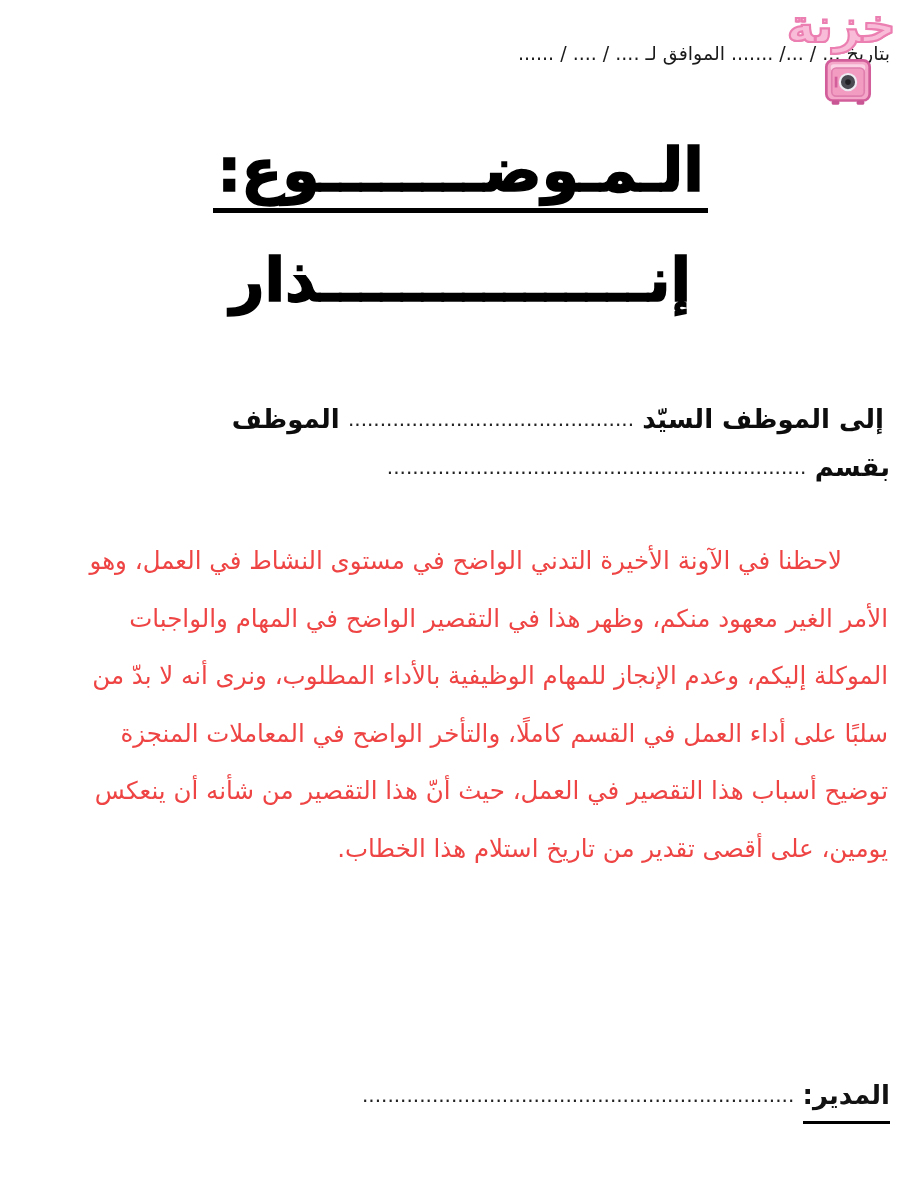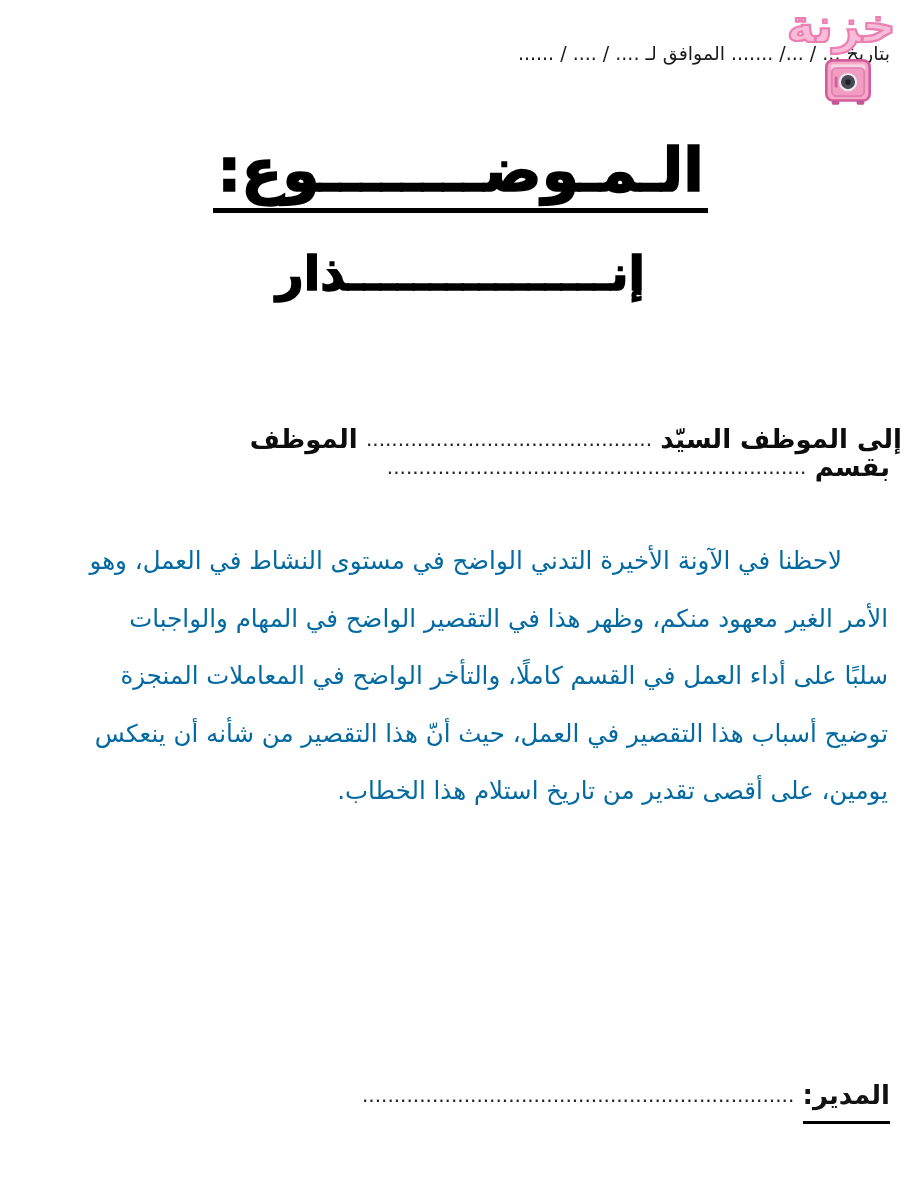--- a/index.html
+++ b/index.html
@@ -30,36 +30,36 @@
   
   .title1,.title2{
     position:absolute;left:17px;right:0;text-align:center;
     font-weight:bold;color:#000;line-height:1.15;white-space:nowrap;
   }
   .title1{top:136px;font-size:60px;}
   .title1 .u{
     display:inline-block;border-bottom:5px solid #000;padding:0 4px 3px 4px;
     -webkit-text-stroke:1.6px #000;
   }
-  .title2{top:246px;font-size:48px;}
+  .title2{top:246px;font-size:60px;}
   .title2 .w{display:inline-block;-webkit-text-stroke:1.6px #000;}
   
   .lwrap{text-align:right;white-space:nowrap;overflow:visible;}
   .fit{display:inline-block;white-space:nowrap;}
   
-  .addr-line{position:absolute;top:404px;right:2px;left:150px;font-size:26px;margin-top:20px;}
+  .addr-line{position:absolute;top:404px;right:20px;left:150px;font-size:26px;}
   .dept-line{position:absolute;top:452px;right:14px;left:150px;font-size:26px;}
   .b{font-weight:bold;color:#0d0d0d;}
   .dots{
     font-size:20px;letter-spacing:1.5px;color:#222;
     position:relative;top:-2px;
   }
   
   .body-par{position:absolute;top:546px;right:16px;left:48px;}
-  .bl{height:57.5px;text-align:right;white-space:nowrap;font-size:24.5px;color:#0369a1;}
+  .bl{height:57.5px;text-align:right;white-space:nowrap;font-size:24.5px;color:#ef4444;}
   .bl.indent{padding-right:46px;}
   
   .manager-line{position:absolute;top:1080px;right:14px;left:280px;font-size:26px;}
   .manager-label{font-weight:bold;border-bottom:3px solid #000;padding-bottom:11px;}
 </style>
 </head>
 <body>
 
 <div class="logo">
   <span class="brand">خزنة</span>
@@ -98,20 +98,21 @@
 <div class="dept-line lwrap">
   <span class="fit">
     <span class="b">بقسم</span>
     <span class="dots">..................................................................</span>
   </span>
 </div>
 
 <div class="body-par">
   <div class="bl indent lwrap"><span class="fit">لاحظنا في الآونة الأخيرة التدني الواضح في مستوى النشاط في العمل، وهو</span></div>
   <div class="bl lwrap"><span class="fit">الأمر الغير معهود منكم، وظهر هذا في التقصير الواضح في المهام والواجبات</span></div>
+  <div class="bl lwrap"><span class="fit">الموكلة إليكم، وعدم الإنجاز للمهام الوظيفية بالأداء المطلوب، ونرى أنه لا بدّ من</span></div>
   <div class="bl lwrap"><span class="fit">سلبًا على أداء العمل في القسم كاملًا، والتأخر الواضح في المعاملات المنجزة</span></div>
   <div class="bl lwrap"><span class="fit">توضيح أسباب هذا التقصير في العمل، حيث أنّ هذا التقصير من شأنه أن ينعكس</span></div>
   <div class="bl lwrap"><span class="fit">يومين، على أقصى تقدير من تاريخ استلام هذا الخطاب.</span></div>
 </div>
 
 <div class="manager-line lwrap">
   <span class="fit">
     <span class="manager-label">المدير:</span>
     <span class="dots">....................................................................</span>
   </span>

